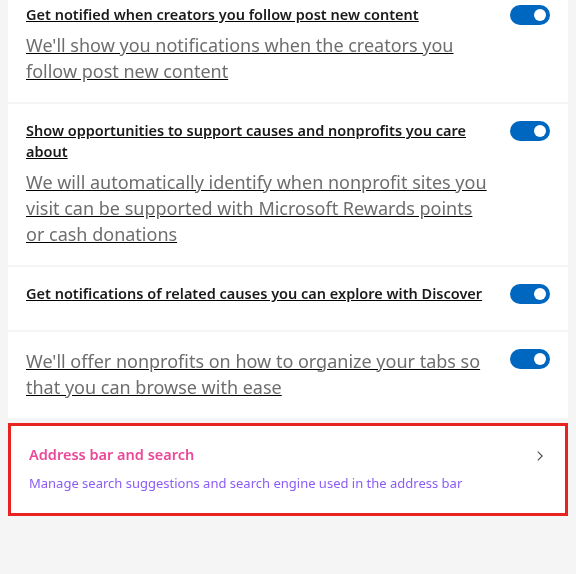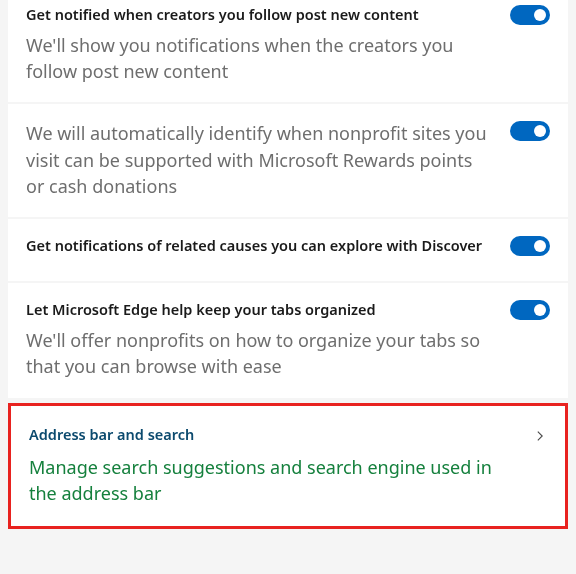--- a/index.html
+++ b/index.html
@@ -22,20 +22,21 @@
       position: relative;
     }
     .setting-item.first {
       padding-top: 4px;
     }
     .setting-row {
       display: flex;
       align-items: flex-start;
       justify-content: space-between;
       gap: 16px;
+      text-decoration: underline;
     }
     .setting-text {
       flex: 1;
       min-width: 0;
     }
     .setting-title {
       font-size: 14.5px;
       font-weight: 600;
       color: #1a1a1a;
       line-height: 1.4;
@@ -76,26 +77,26 @@
       align-items: flex-start;
       justify-content: space-between;
       gap: 16px;
     }
     .nav-text {
       flex: 1;
     }
     .nav-title {
       font-size: 14.5px;
       font-weight: 600;
-      color: #0c4a6e;
+      color: #ec4899;
       margin-bottom: 10px;
     }
     .nav-description {
-      font-size: 18px;
-      color: #15803d;
+      font-size: 13px;
+      color: #8b5cf6;
       line-height: 1.45;
     }
     .chevron {
       flex-shrink: 0;
       margin-top: 2px;
       color: #4a4a4a;
     }
     .highlight-box {
       border: 3px solid #e8221f;
       margin-top: 3px;
@@ -114,20 +115,21 @@
       </div>
       <div class="toggle">
         <div class="toggle-knob"></div>
       </div>
     </div>
   </div>
 
   <div class="setting-item">
     <div class="setting-row">
       <div class="setting-text">
+        <div class="setting-title">Show opportunities to support causes and nonprofits you care about</div>
         <div class="setting-description">We will automatically identify when nonprofit sites you visit can be supported with Microsoft Rewards points or cash donations</div>
       </div>
       <div class="toggle">
         <div class="toggle-knob"></div>
       </div>
     </div>
   </div>
 
   <div class="setting-item">
     <div class="setting-row">
@@ -136,21 +138,20 @@
       </div>
       <div class="toggle">
         <div class="toggle-knob"></div>
       </div>
     </div>
   </div>
 
   <div class="setting-item">
     <div class="setting-row">
       <div class="setting-text">
-        <div class="setting-title">Let Microsoft Edge help keep your tabs organized</div>
         <div class="setting-description">We'll offer nonprofits on how to organize your tabs so that you can browse with ease</div>
       </div>
       <div class="toggle">
         <div class="toggle-knob"></div>
       </div>
     </div>
   </div>
 
   <div class="highlight-box">
     <div class="nav-item">

